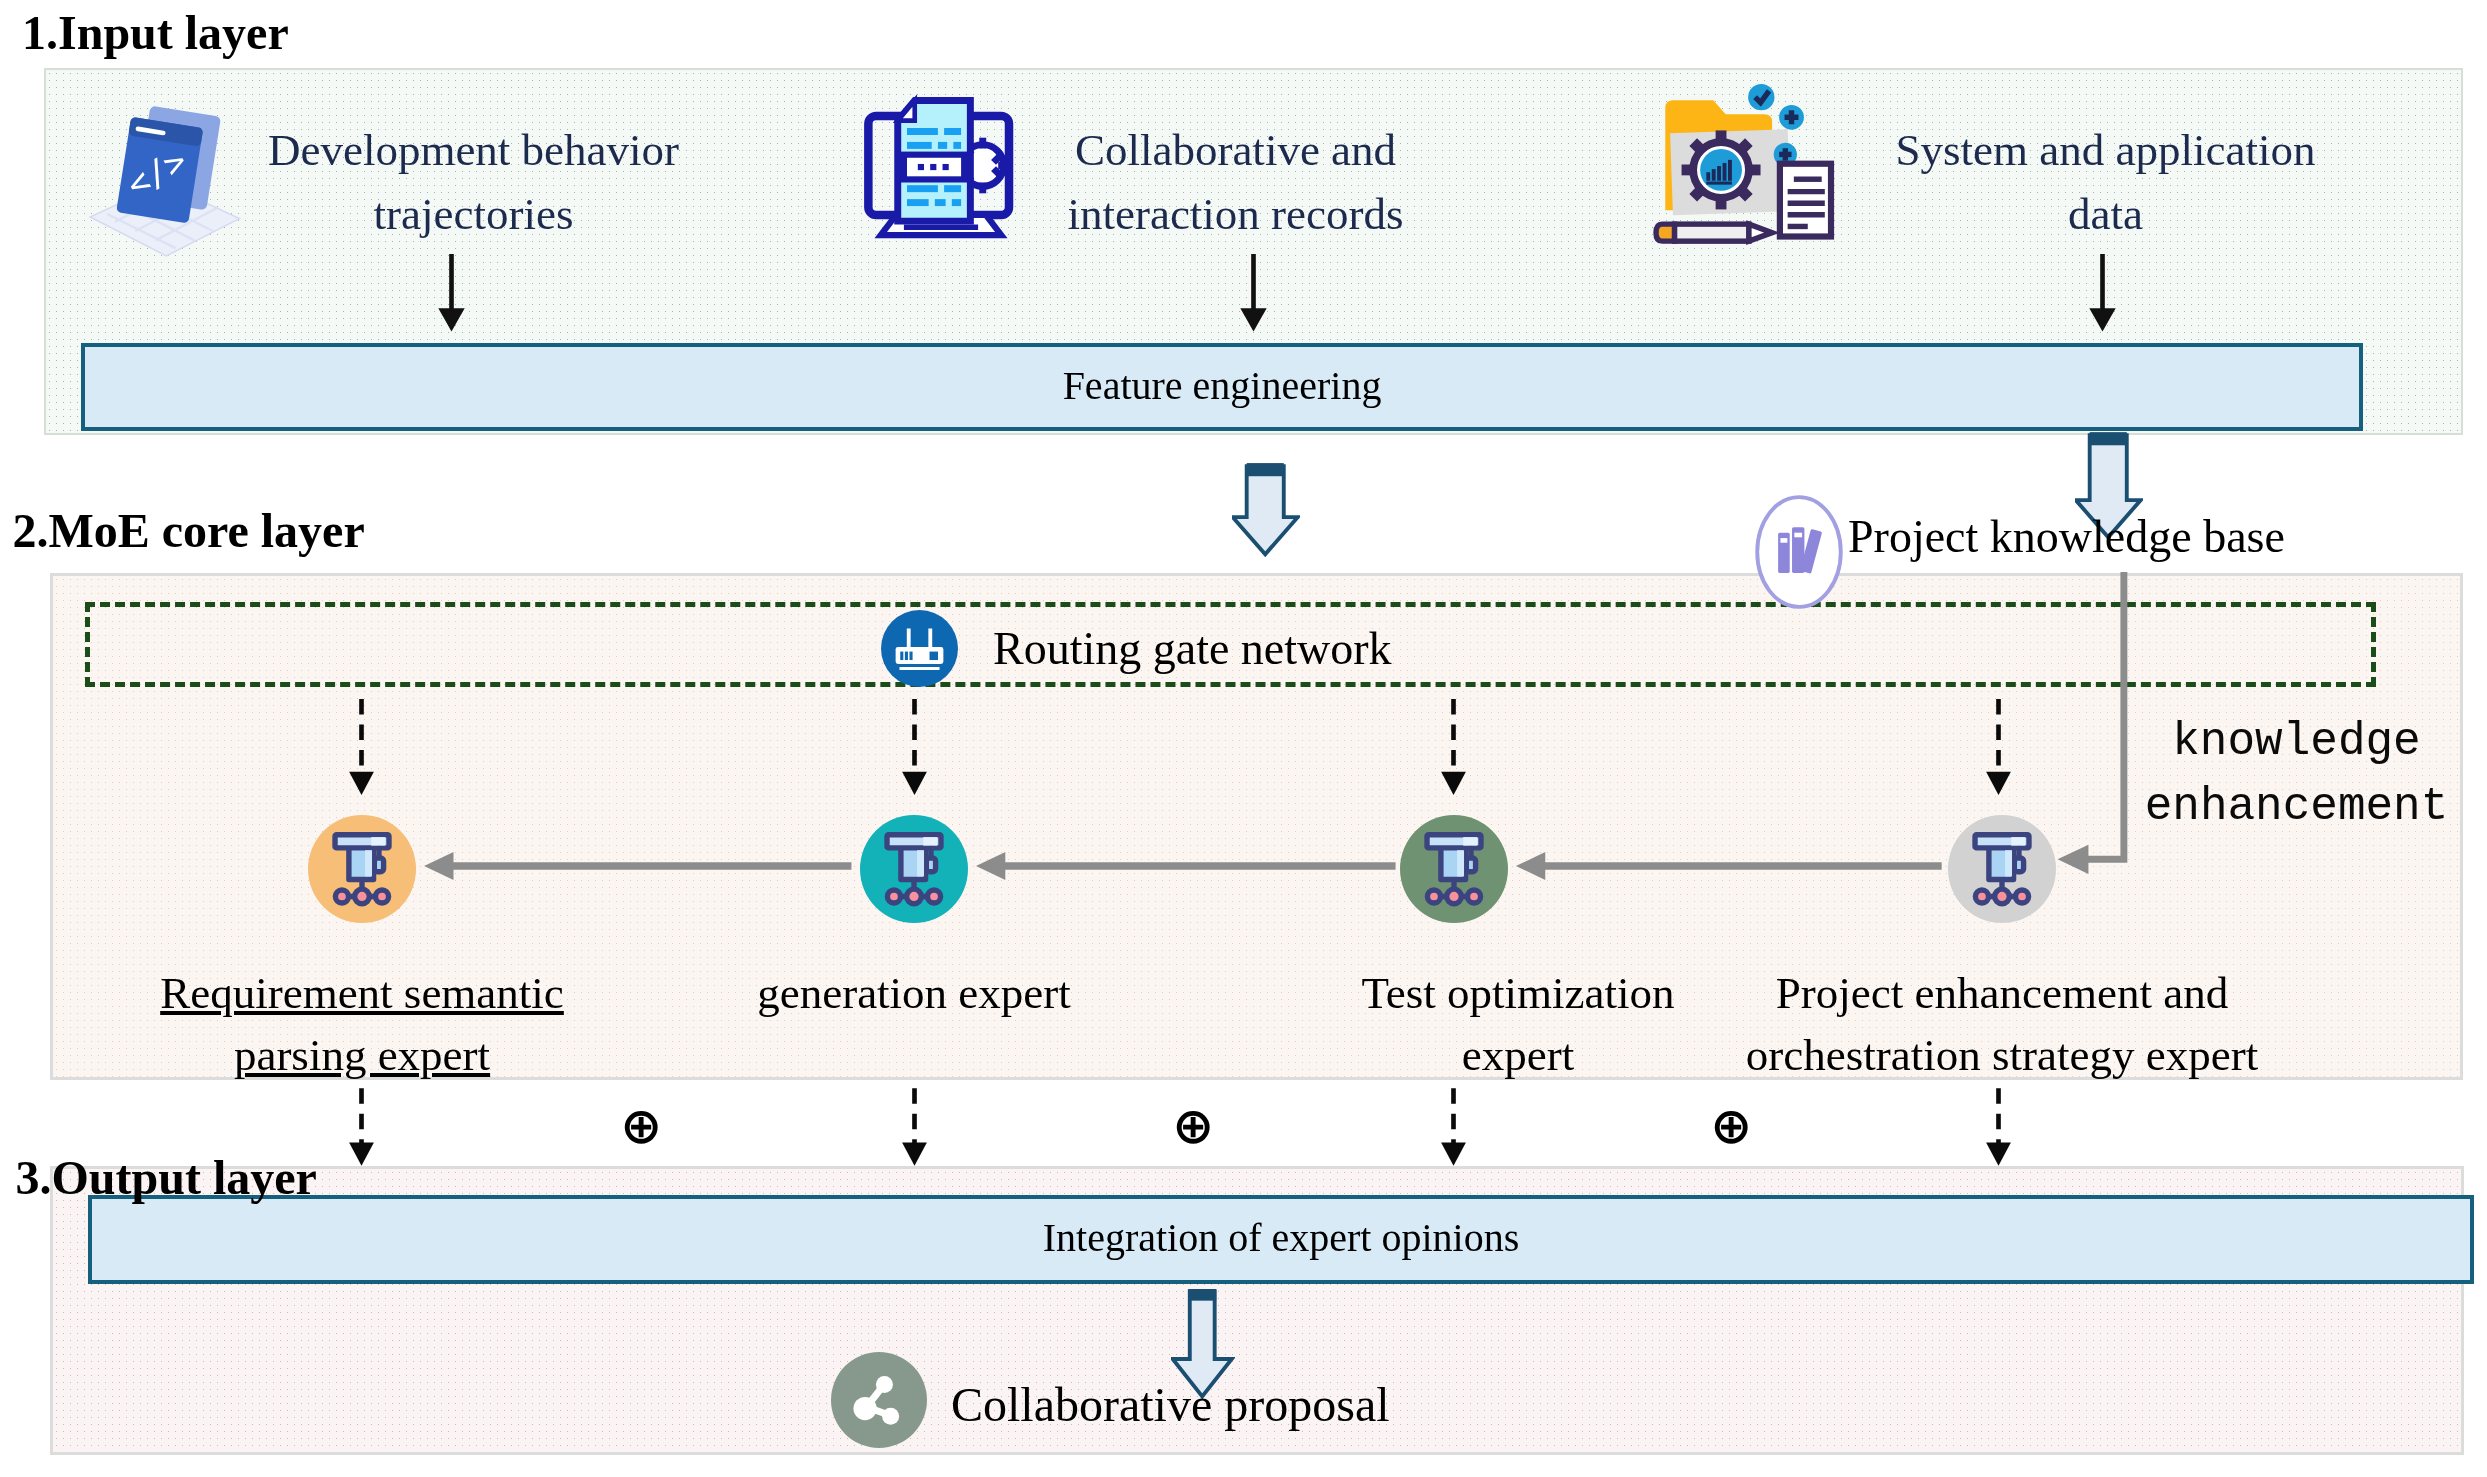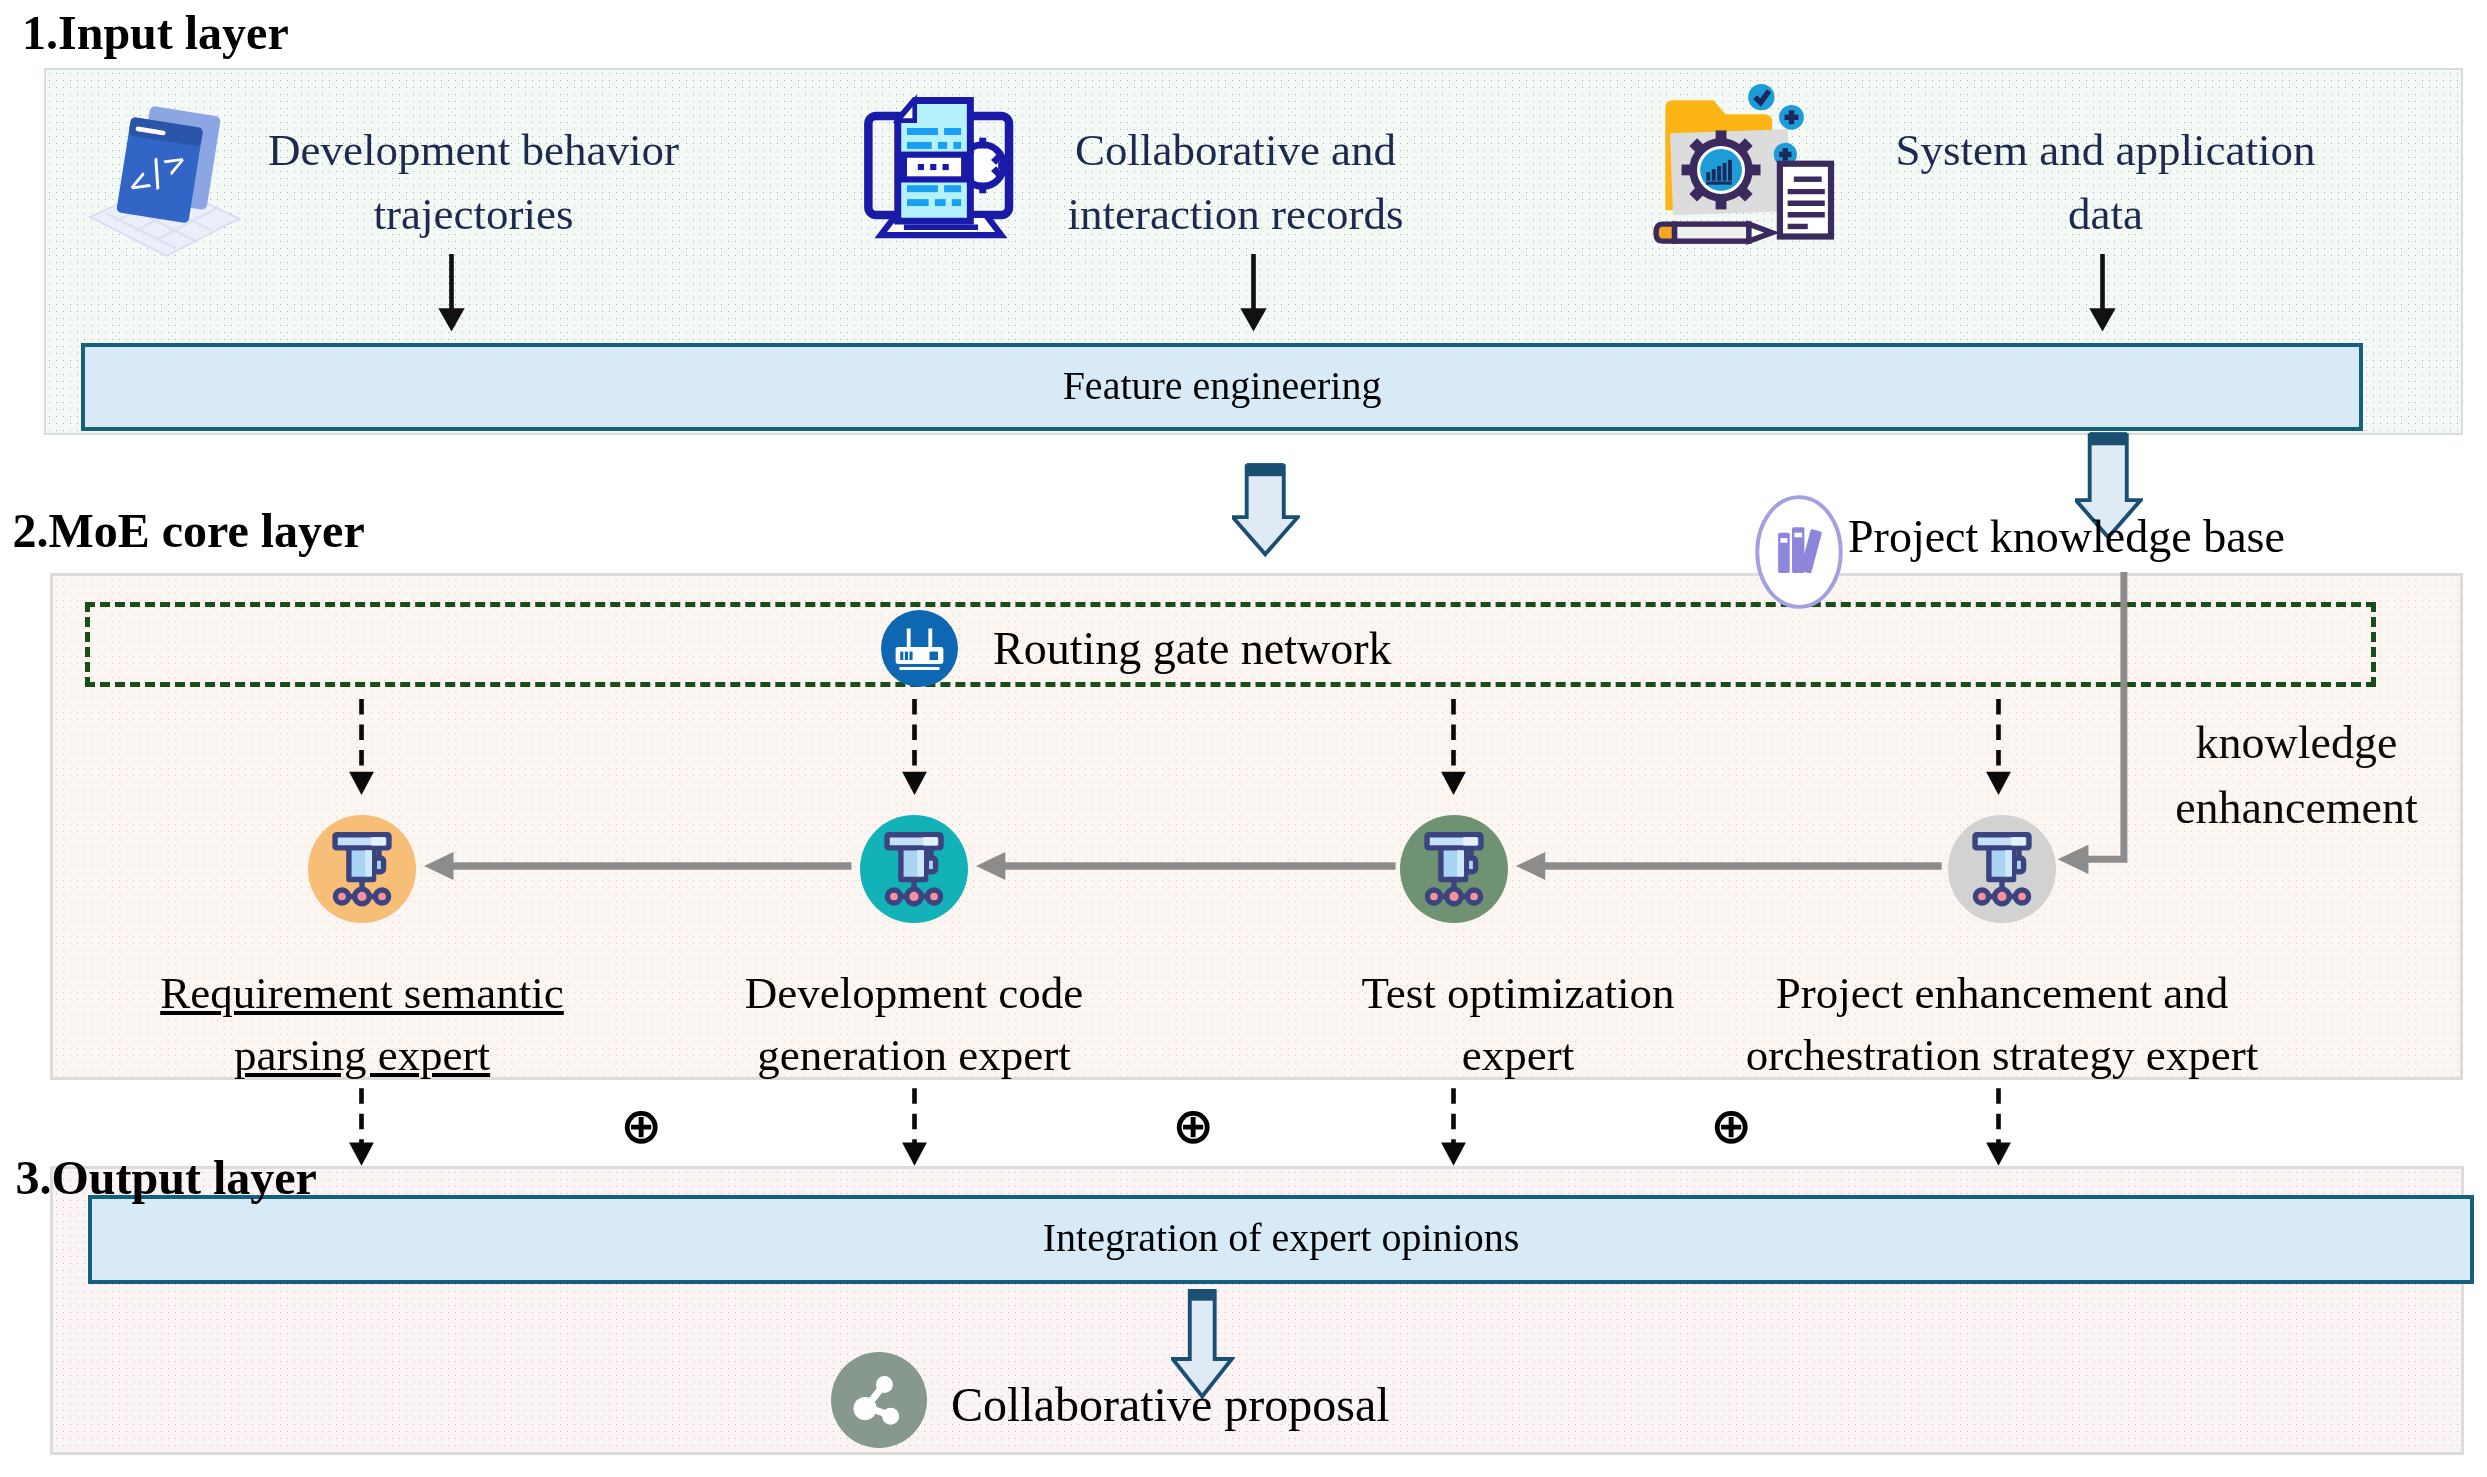--- a/index.html
+++ b/index.html
@@ -35,21 +35,21 @@
   #integration-bar{left:88px;top:1195px;width:2386px;height:89px;line-height:78px;}
 
   
   #routing-box{position:absolute;left:85px;top:602px;width:2291px;height:85px;box-sizing:border-box;
                border:5.4px dashed #1B4D1B;z-index:2;}
   #routing-label{position:absolute;left:993px;top:624px;font-size:46px;line-height:50px;z-index:4;white-space:nowrap;}
 
   
   #kb-label{position:absolute;left:1848px;top:510px;font-size:46px;line-height:54px;z-index:6;white-space:nowrap;}
   #knowledge-enh{position:absolute;left:2130px;top:710px;width:333px;text-align:center;z-index:4;
-                 font-family:Liberation Serif, serif;font-size:46px;line-height:65px;color:#0B0B0B;}
+                 font-family:Liberation Mono, monospace;font-size:46px;line-height:65px;color:#0B0B0B;}
 
   
   .expert-circle{position:absolute;width:108px;height:108px;border-radius:50%;z-index:4;
                  display:flex;align-items:center;justify-content:center;}
   .expert-label{position:absolute;top:962px;text-align:center;font-size:45px;line-height:62px;color:#000;z-index:4;}
 
   .merge{position:absolute;top:1095px;width:56px;text-align:center;z-index:4;
          font-family:"DejaVu Sans","Liberation Sans",sans-serif;font-weight:bold;font-size:50px;line-height:62px;color:#000;}
 
   #proposal-label{position:absolute;left:951px;top:1377px;font-size:48px;line-height:56px;z-index:5;white-space:nowrap;}
@@ -394,21 +394,20 @@
   <div id="knowledge-enh">
     <div>knowledge</div>
     <div>enhancement</div>
   </div>
 
   <div class="expert-label" style="left:91px;width:542px;text-decoration:underline;">
     <div>Requirement semantic</div>
     <div>parsing expert</div>
   </div>
   <div class="expert-label" style="left:643px;width:542px;">
-    <div>Development code</div>
     <div>generation expert</div>
   </div>
   <div class="expert-label" style="left:1247px;width:542px;">
     <div>Test optimization</div>
     <div>expert</div>
   </div>
   <div class="expert-label" style="left:1692px;width:620px;">
     <div>Project enhancement and</div>
     <div>orchestration strategy expert</div>
   </div>

